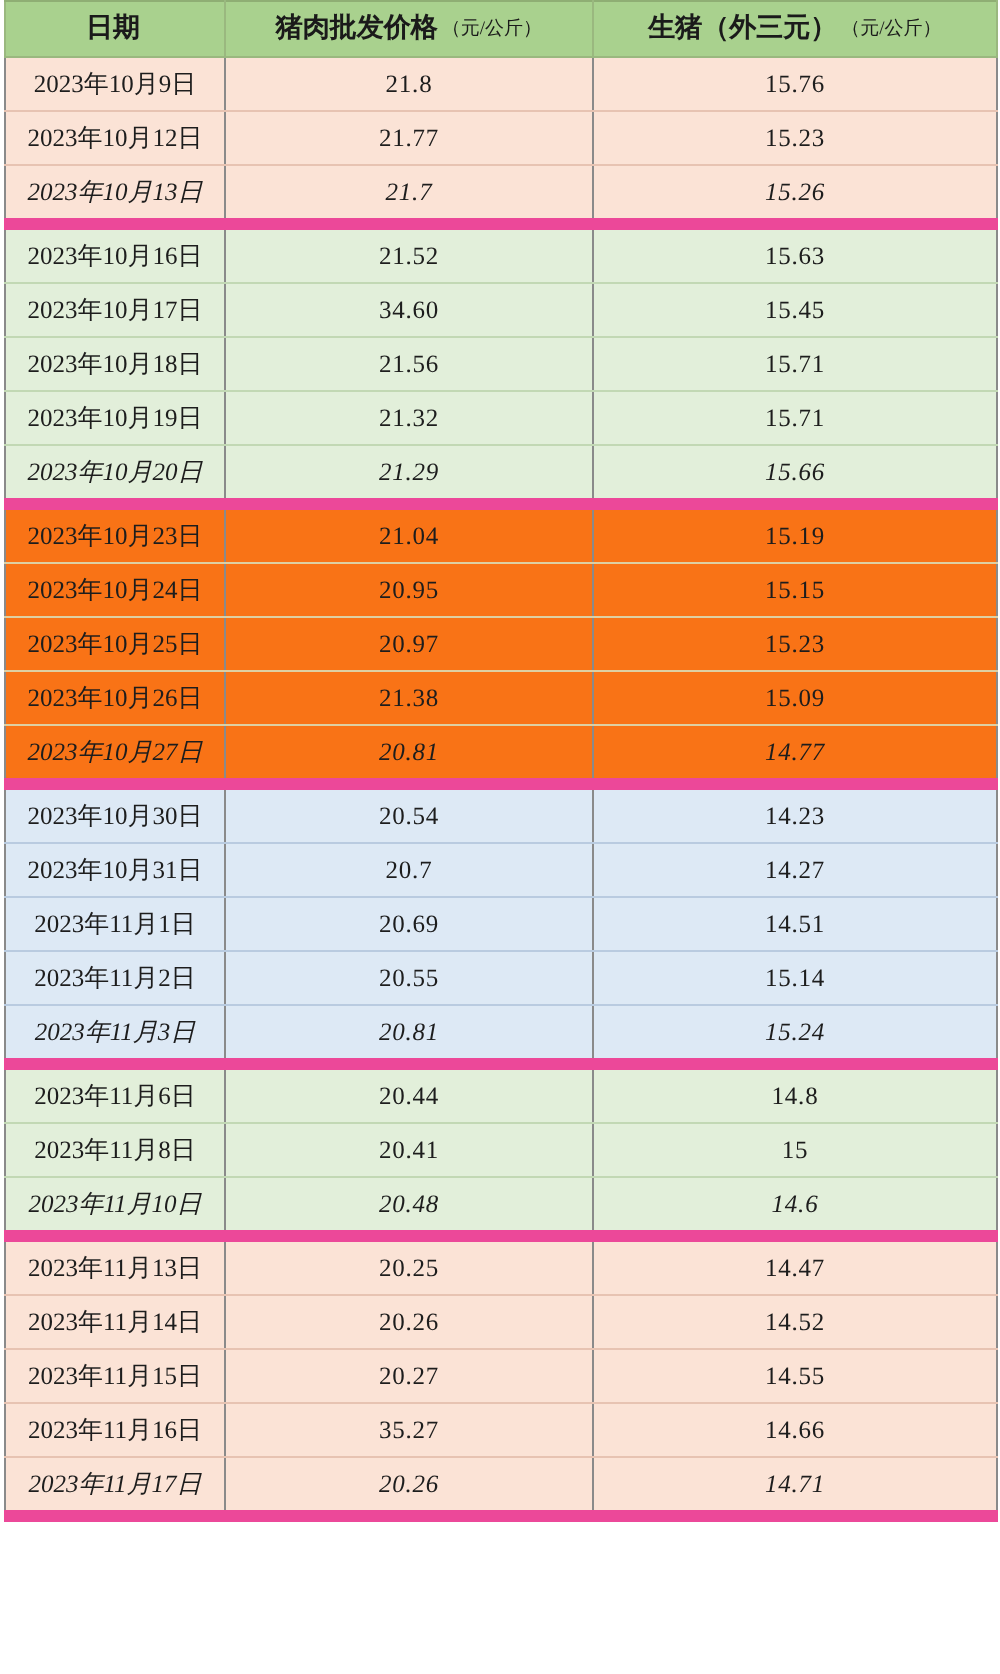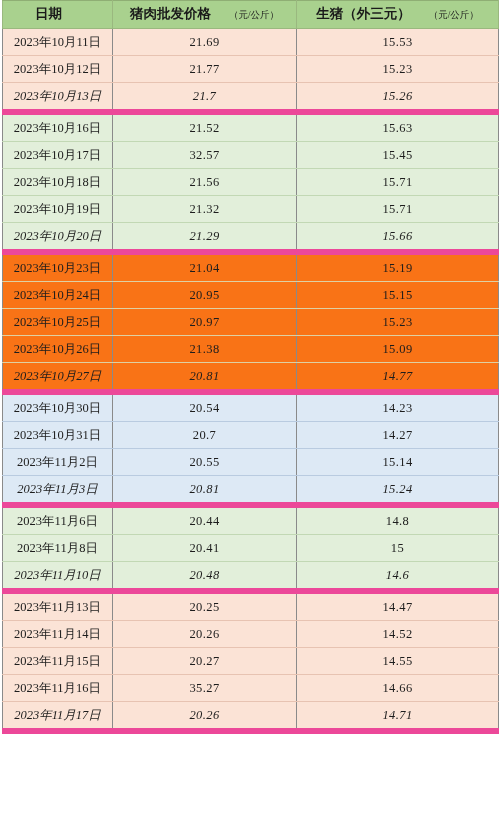--- a/index.html
+++ b/index.html
@@ -34,21 +34,21 @@
     text-align: center;
     border: 1px solid #9ab87f;
     border-top: 1px solid #8fae74;
     white-space: nowrap;
   }
   #price-table thead th .unit {
     font-size: 9.5px;
     font-weight: normal;
     letter-spacing: 0;
     vertical-align: middle;
-    padding-left: 18px;
+    padding-left: 2px;
   }
 
   #price-table tbody td {
     height: 26px;
     line-height: 26px;
     padding: 0;
     font-size: 12.5px;
     color: #1d1d1d;
     text-align: center;
     white-space: nowrap;
@@ -91,43 +91,43 @@
       </th>
       <th>
         <span>猪肉批发价格</span><span class="unit">（元/公斤）</span>
       </th>
       <th>
         <span>生猪（外三元）</span><span class="unit">（元/公斤）</span>
       </th>
     </tr>
   </thead>
   <tbody id="table-body">
-      <tr class="blk-pink">
-        <td class="date-cell">2023年10月11日</td>
-        <td class="pork-cell">21.69</td>
-        <td class="hog-cell">15.53</td>
+      <tr class="blk-pink blk-start">
+        <td class="date-cell">2023年10月9日</td>
+        <td class="pork-cell">21.8</td>
+        <td class="hog-cell">15.76</td>
       </tr>
       <tr class="blk-pink">
         <td class="date-cell">2023年10月12日</td>
         <td class="pork-cell">21.77</td>
         <td class="hog-cell">15.23</td>
       </tr>
       <tr class="blk-pink blk-end">
         <td class="date-cell">2023年10月13日</td>
         <td class="pork-cell">21.7</td>
         <td class="hog-cell">15.26</td>
       </tr>
       <tr class="blk-green blk-start">
         <td class="date-cell">2023年10月16日</td>
         <td class="pork-cell">21.52</td>
         <td class="hog-cell">15.63</td>
       </tr>
       <tr class="blk-green">
         <td class="date-cell">2023年10月17日</td>
-        <td class="pork-cell">32.57</td>
+        <td class="pork-cell">34.60</td>
         <td class="hog-cell">15.45</td>
       </tr>
       <tr class="blk-green">
         <td class="date-cell">2023年10月18日</td>
         <td class="pork-cell">21.56</td>
         <td class="hog-cell">15.71</td>
       </tr>
       <tr class="blk-green">
         <td class="date-cell">2023年10月19日</td>
         <td class="pork-cell">21.32</td>
@@ -167,20 +167,25 @@
         <td class="date-cell">2023年10月30日</td>
         <td class="pork-cell">20.54</td>
         <td class="hog-cell">14.23</td>
       </tr>
       <tr class="blk-blue">
         <td class="date-cell">2023年10月31日</td>
         <td class="pork-cell">20.7</td>
         <td class="hog-cell">14.27</td>
       </tr>
       <tr class="blk-blue">
+        <td class="date-cell">2023年11月1日</td>
+        <td class="pork-cell">20.69</td>
+        <td class="hog-cell">14.51</td>
+      </tr>
+      <tr class="blk-blue">
         <td class="date-cell">2023年11月2日</td>
         <td class="pork-cell">20.55</td>
         <td class="hog-cell">15.14</td>
       </tr>
       <tr class="blk-blue blk-end">
         <td class="date-cell">2023年11月3日</td>
         <td class="pork-cell">20.81</td>
         <td class="hog-cell">15.24</td>
       </tr>
       <tr class="blk-green blk-start">

